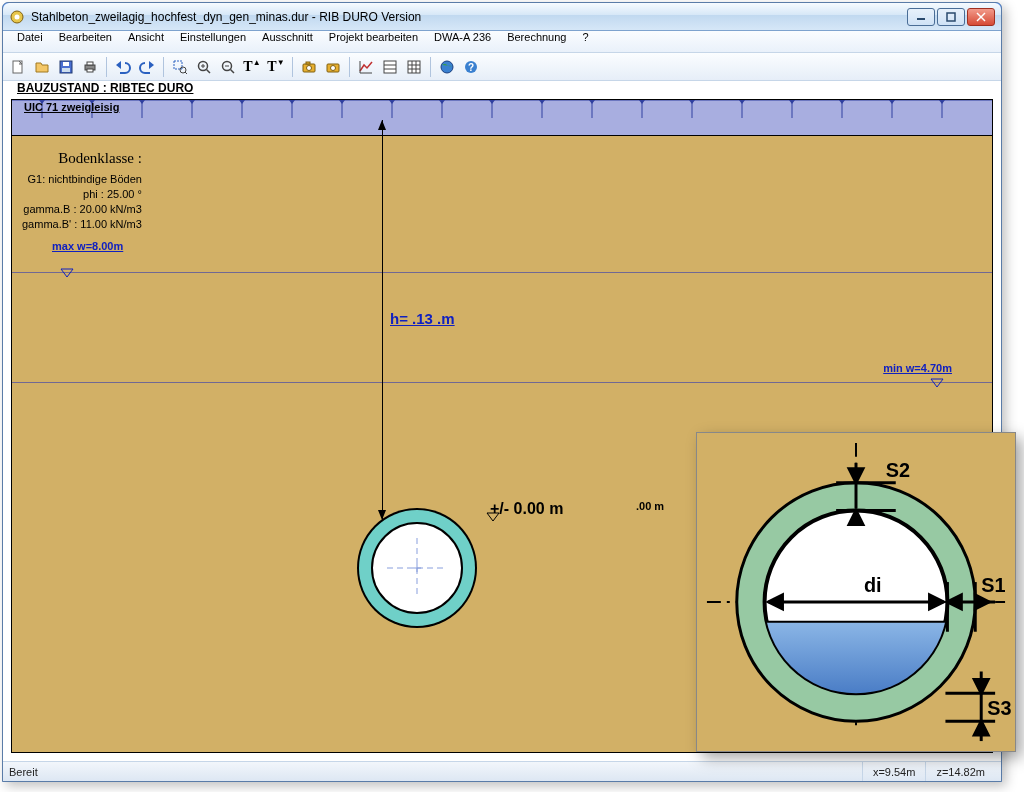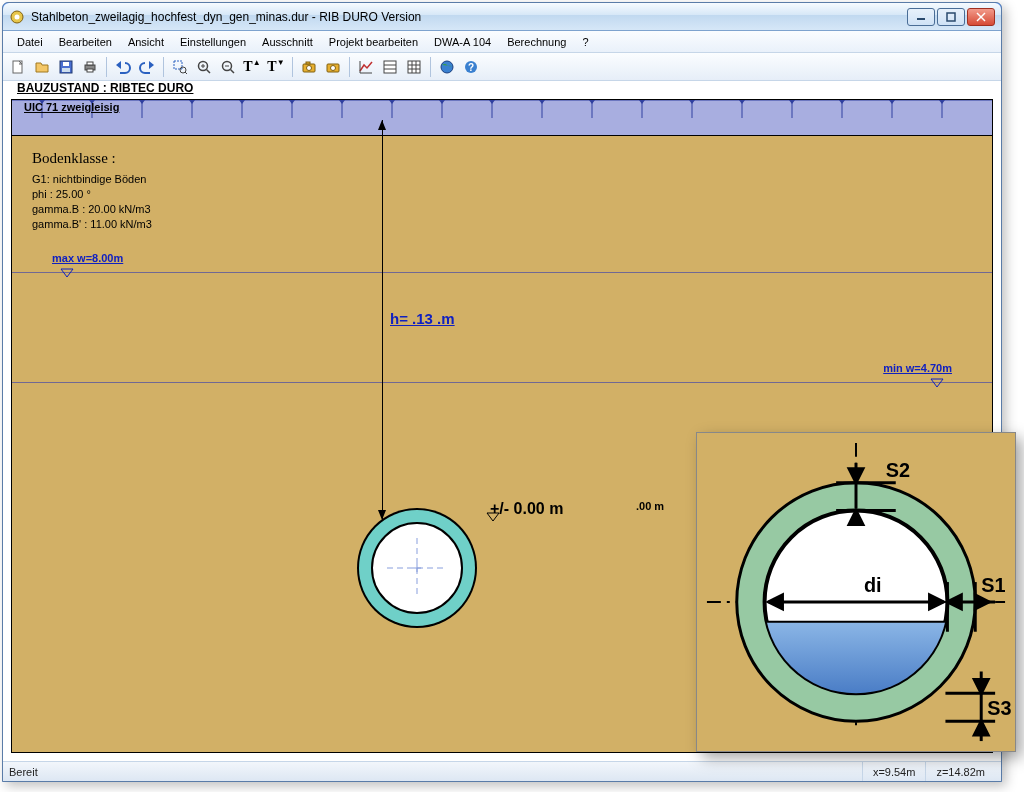--- a/index.html
+++ b/index.html
@@ -22,21 +22,21 @@
 .win-controls { display: flex; gap: 2px; }
 .win-btn {
   width: 28px; height: 18px; border: 1px solid #4a6d96; border-radius: 3px;
   background: linear-gradient(#e8f1fb, #cfe2f6); display: flex; align-items: center; justify-content: center;
   font-size: 10px; color: #2a4a6d; cursor: pointer;
 }
 .win-btn.close { background: linear-gradient(#f29a8a, #d64b36); color: #fff; border-color: #a03020; }
 
 .menubar {
   height: 22px; background: linear-gradient(#fafcff, #e9f1fa);
-  border-bottom: 1px solid #c6d6e8; display: flex; align-items: center; padding: 0 6px; font-size: 11px; color: #000;
+  border-bottom: 1px solid #c6d6e8; display: flex; padding: 0 6px; font-size: 11px; color: #000;
 }
 .menubar .menu-item { padding: 0 8px; cursor: pointer; }
 
 .toolbar {
   height: 28px; background: linear-gradient(#fbfdff, #e6eef8);
   border-bottom: 1px solid #c6d6e8; display: flex; align-items: center; padding: 0 4px; gap: 2px;
 }
 .tool-btn { width: 22px; height: 22px; display: flex; align-items: center; justify-content: center; border: 1px solid transparent; border-radius: 2px; cursor: pointer; }
 .tool-sep { width: 1px; height: 20px; background: #b0c4de; margin: 0 3px; }
 
@@ -46,21 +46,21 @@
   position: absolute; top: 18px; left: 8px; right: 8px; bottom: 8px;
   border: 1px solid #000; background: #d2b066;
 }
 .load-bar {
   position: absolute; top: 0; left: 0; right: 0; height: 36px;
   background: #a8aee0; border-bottom: 1px solid #000;
 }
 .load-label { position: absolute; top: 1px; left: 12px; font-size: 11px; font-weight: bold; text-decoration: underline; color: #000; }
 .load-arrows { position: absolute; top: 0; left: 0; right: 0; height: 20px; }
 
-.soil-box { position: absolute; top: 48px; left: 20px; font-size: 11px; color: #000; line-height: 1.35; }
+.soil-box { position: absolute; top: 48px; left: 10px; font-size: 11px; color: #000; line-height: 1.35; text-align: right; }
 .soil-box .title { font-size: 15px; font-family: Georgia, serif; margin-bottom: 4px; }
 
 .wl { position: absolute; font-size: 11px; font-weight: bold; color: #1020c0; text-decoration: underline; }
 .wl-line { position: absolute; left: 0; right: 0; height: 0; border-top: 1px solid #1020c0; opacity: 0.5; }
 
 .depth-arrow { position: absolute; left: 370px; top: 20px; height: 400px; width: 1px; background: #000; }
 .depth-arrow::before, .depth-arrow::after {
   content: ""; position: absolute; left: -4px; width: 0; height: 0;
   border-left: 4px solid transparent; border-right: 4px solid transparent;
 }
@@ -128,21 +128,21 @@
     </div>
   </div>
 
   <div class="menubar">
     <span class="menu-item">Datei</span>
     <span class="menu-item">Bearbeiten</span>
     <span class="menu-item">Ansicht</span>
     <span class="menu-item">Einstellungen</span>
     <span class="menu-item">Ausschnitt</span>
     <span class="menu-item">Projekt bearbeiten</span>
-    <span class="menu-item">DWA-A 104</span>
+    <span class="menu-item">DWA-A 236</span>
     <span class="menu-item">Berechnung</span>
     <span class="menu-item">?</span>
   </div>
 
   <div class="toolbar">
     <div class="tool-btn">
         <svg class="icon" viewBox="0 0 16 16">
           <rect x="3" y="2" width="9" height="12" fill="#fff" stroke="#666"></rect>
           <polyline points="9,2 12,5 9,5" fill="#ddd" stroke="#666"></polyline>
         </svg>
@@ -318,21 +318,21 @@
       </div>
 
       <div class="soil-box">
         <div class="title">Bodenklasse :</div>
         <div>G1: nichtbindige Böden</div>
         <div>phi : 25.00 °</div>
         <div>gamma.B : 20.00 kN/m3</div>
         <div>gamma.B' : 11.00 kN/m3</div>
       </div>
 
-      <div class="wl" style="top:152px; left:40px;">max w=8.00m</div>
+      <div class="wl" style="top:140px; left:40px;">max w=8.00m</div>
       <div class="wl-line" style="top:172px;"></div>
       <svg style="position:absolute; top:168px; left:48px;" width="14" height="10">
           <polygon points="7,9 1,1 13,1" fill="none" stroke="#1020c0"></polygon>
         </svg>
 
       <div class="wl" style="top:262px; right:40px;">min w=4.70m</div>
       <div class="wl-line" style="top:282px;"></div>
       <svg style="position:absolute; top:278px; right:48px;" width="14" height="10">
           <polygon points="7,9 1,1 13,1" fill="none" stroke="#1020c0"></polygon>
         </svg>

